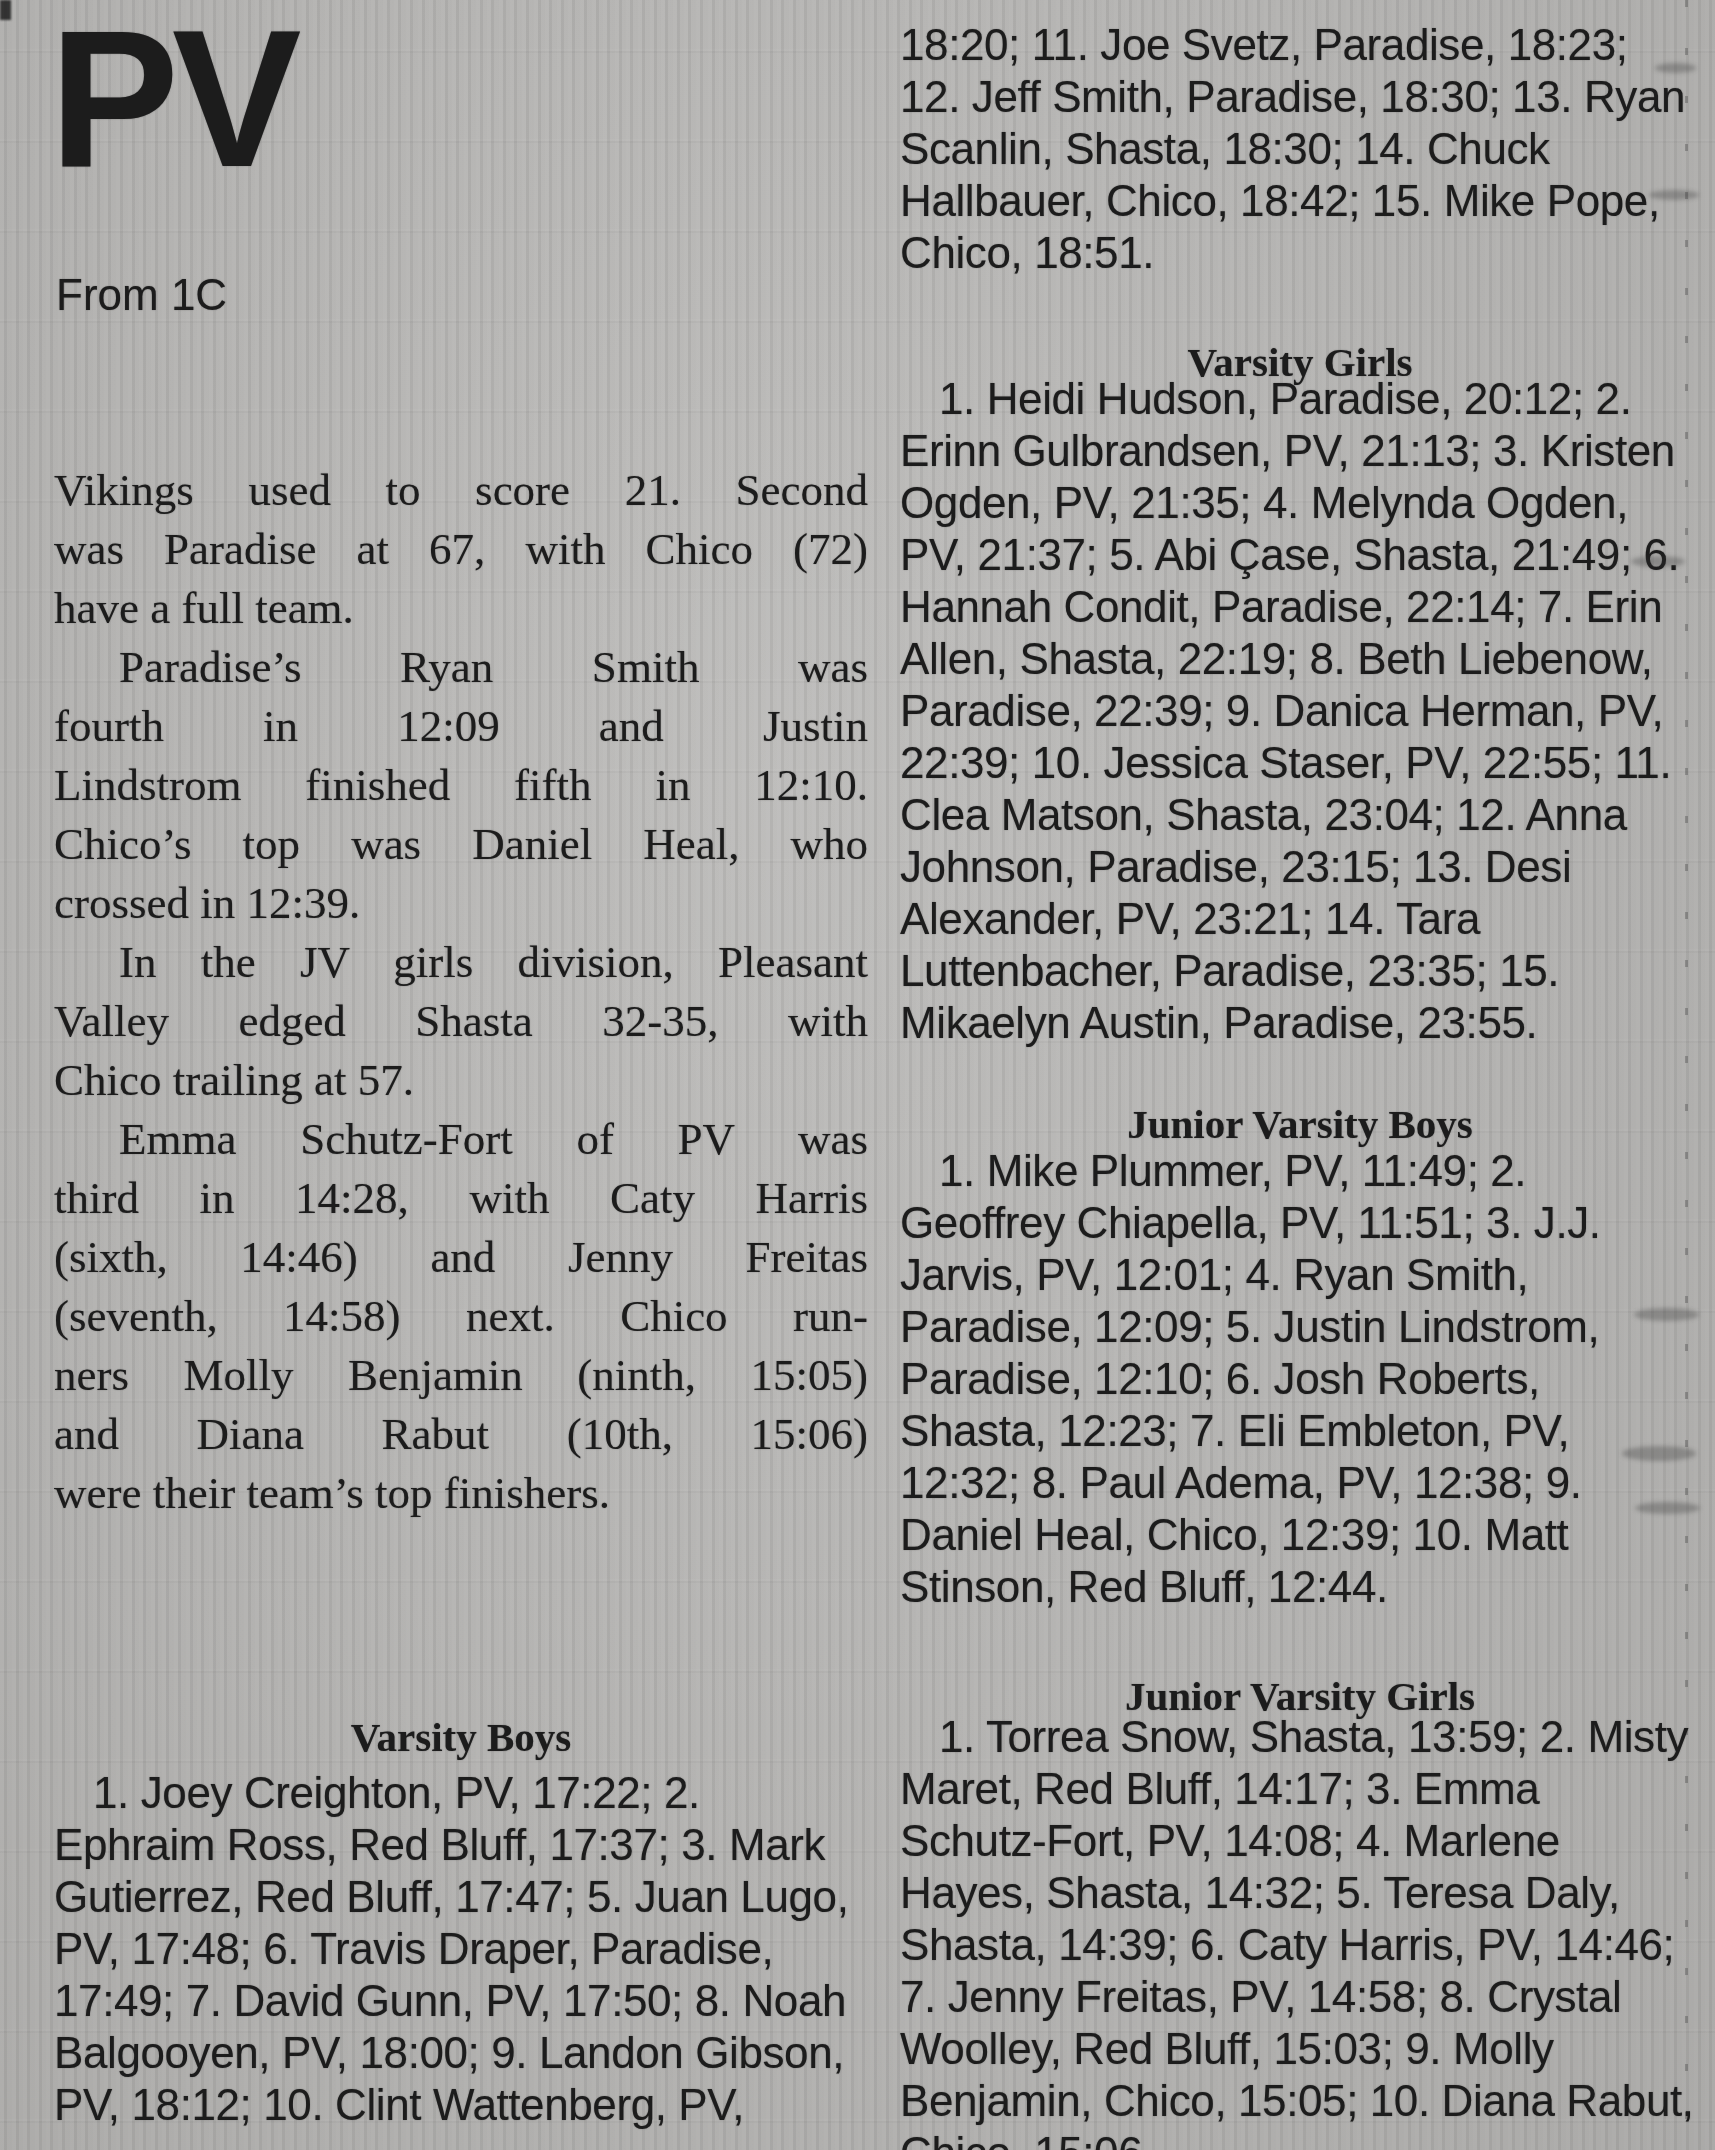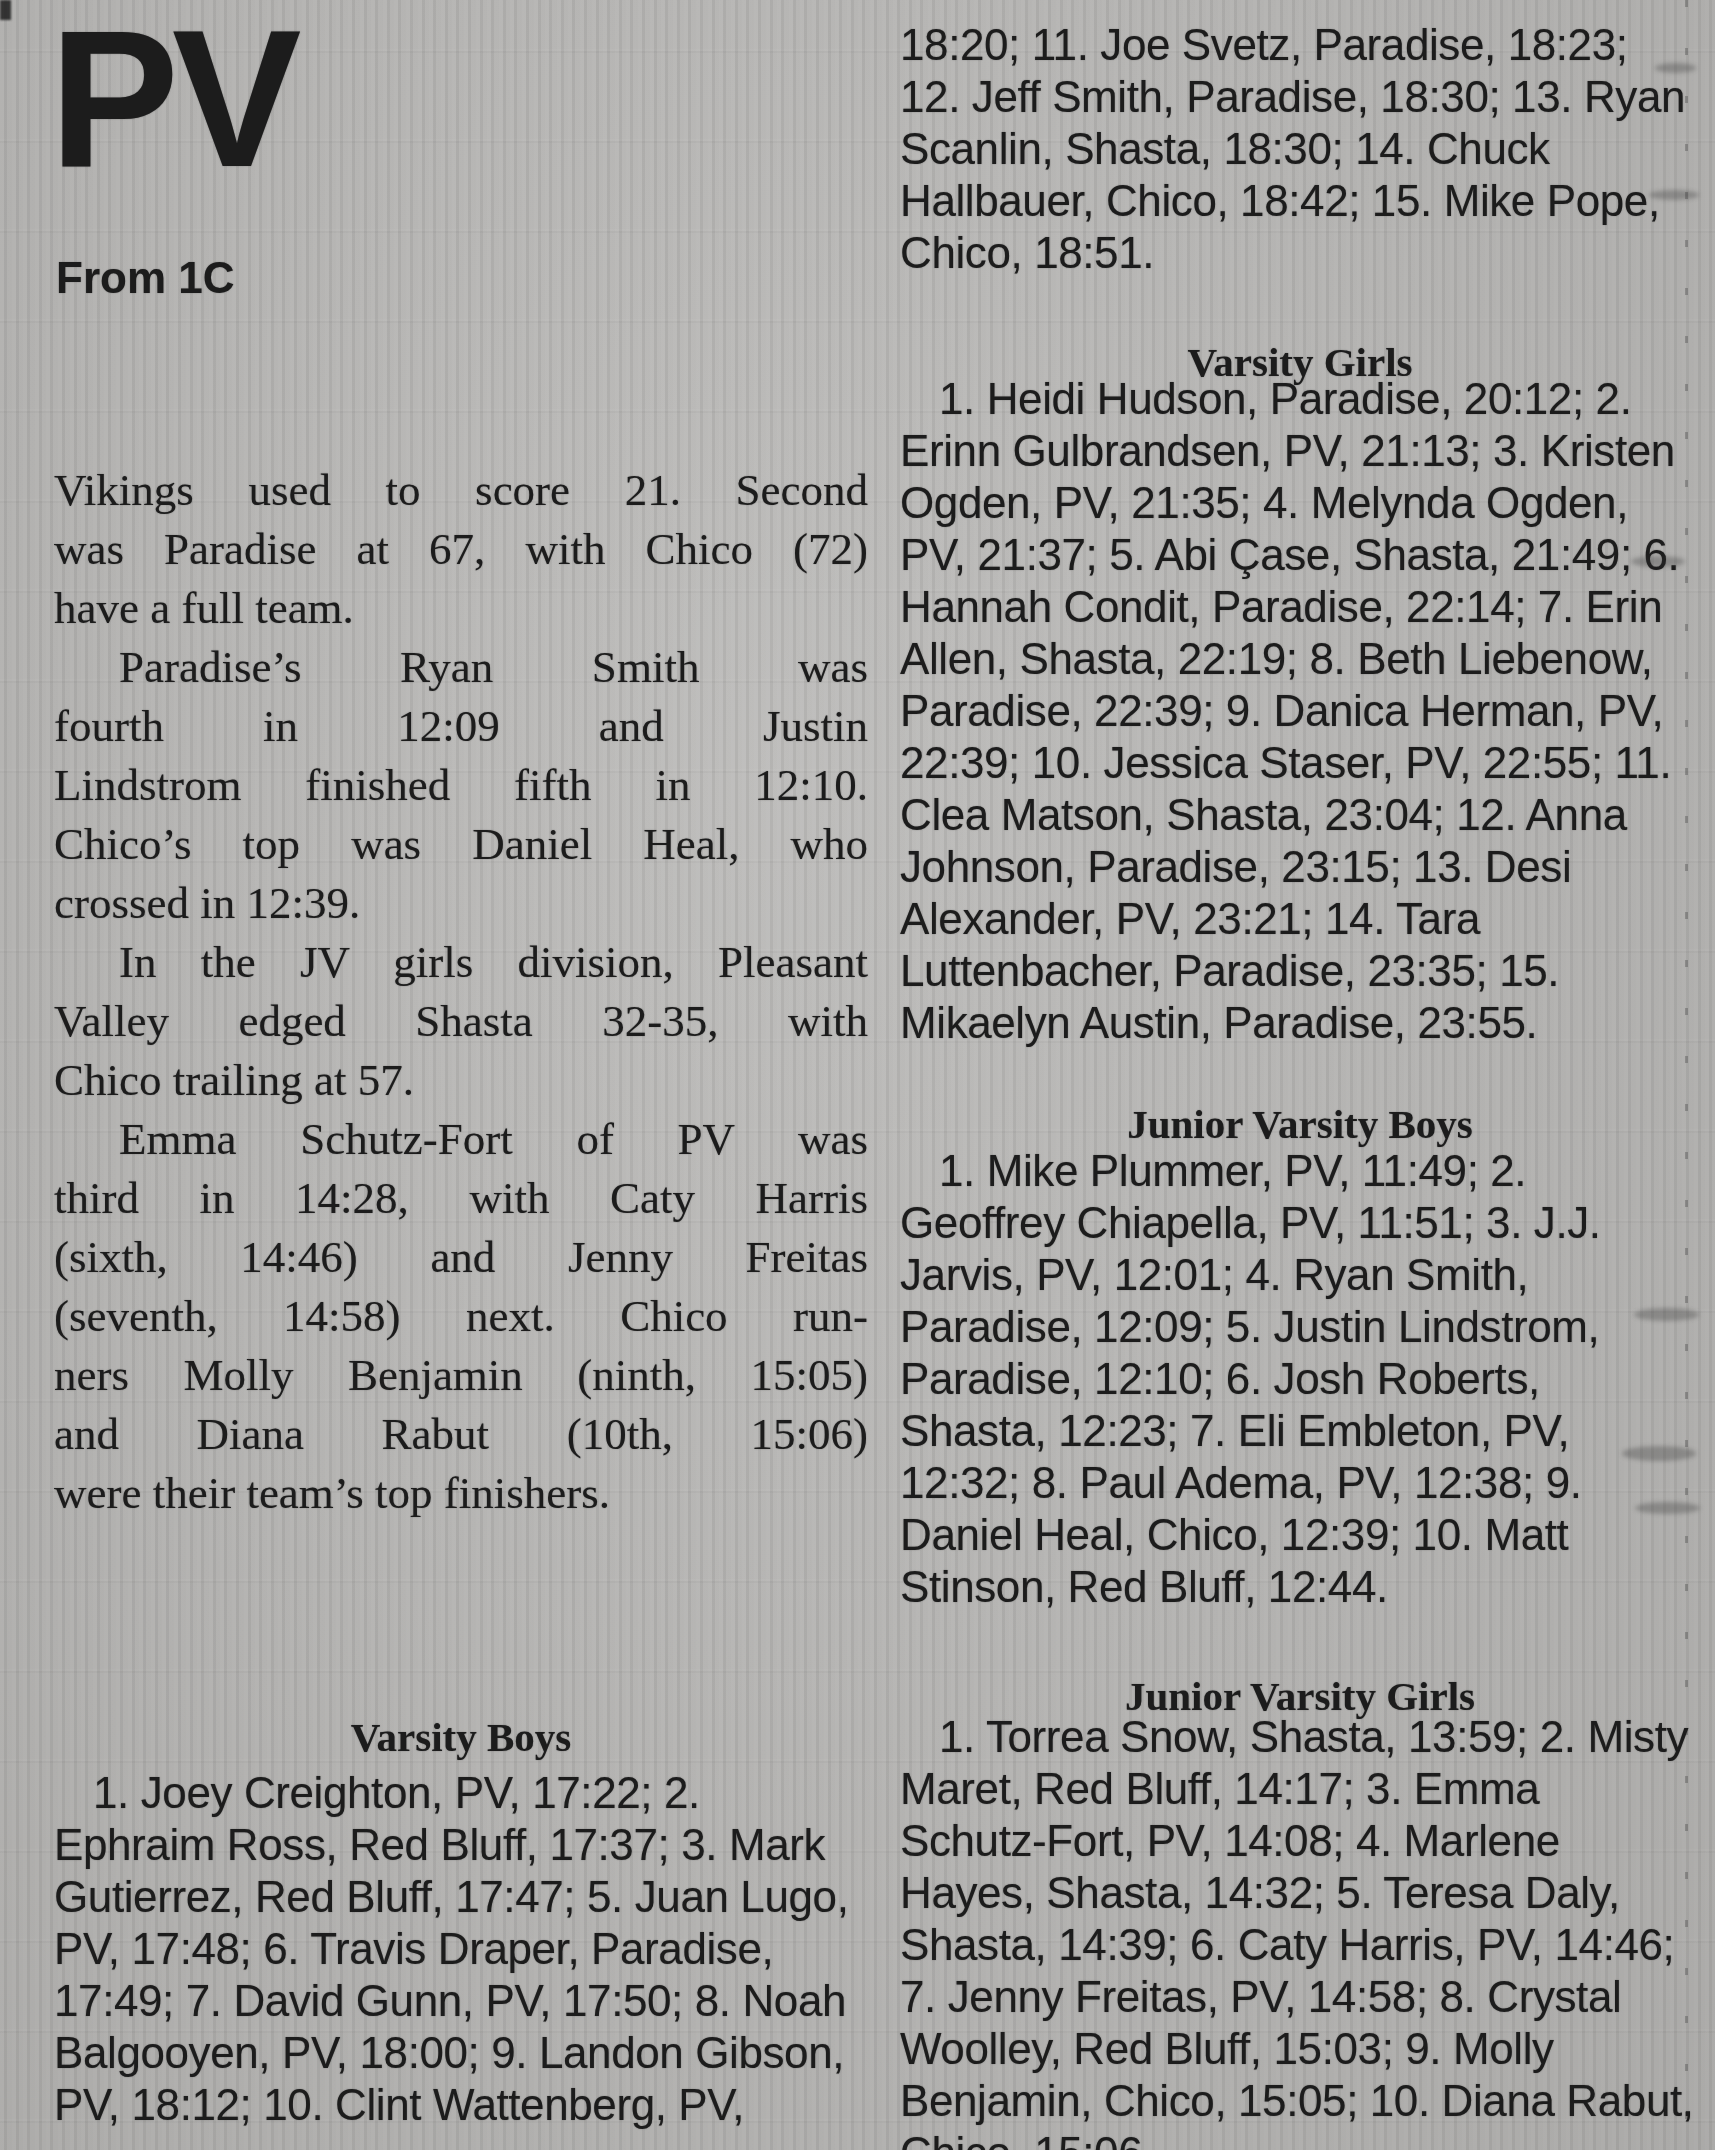--- a/index.html
+++ b/index.html
@@ -22,22 +22,22 @@
   
   .headline{
     left:27.5px; top:6.9px;
     font-weight:bold;
     font-size:194px;
     line-height:0.95;
     letter-spacing:-6.9px;
     font-family:"Liberation Sans", sans-serif;
   }
   .from-label{
-    left:34px; top:253px;
-    font-weight:bold;
+    left:34px; top:270px;
+    font-weight:normal;
     font-size:44px;
     font-family:"Liberation Sans", sans-serif;
   }
 
   
   .article{
     left:32px; top:461px; width:814px;
     font-family:"Liberation Serif", serif;
     font-size:45px;
     line-height:59px;

